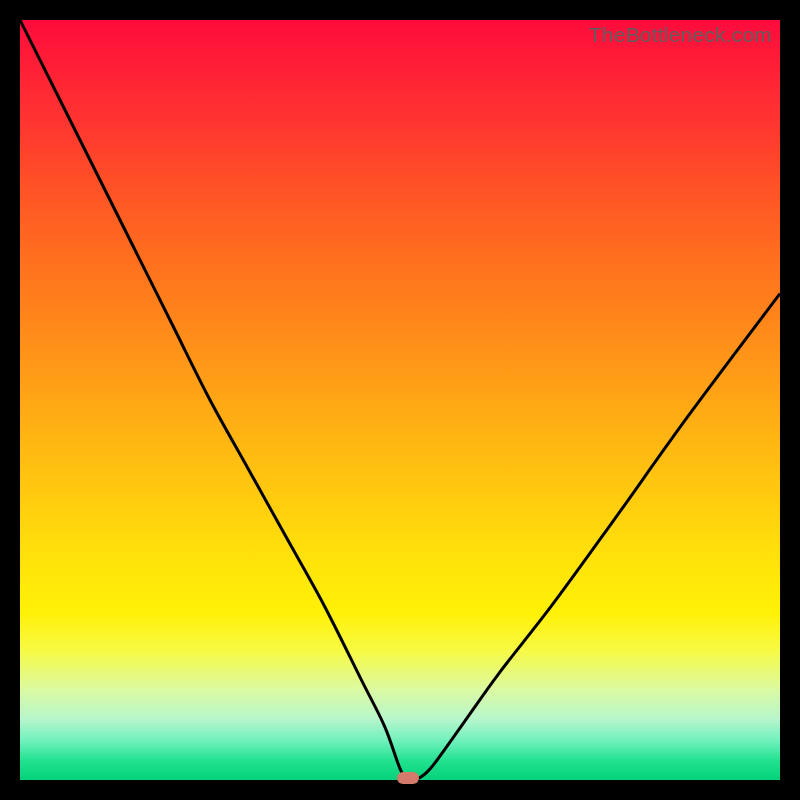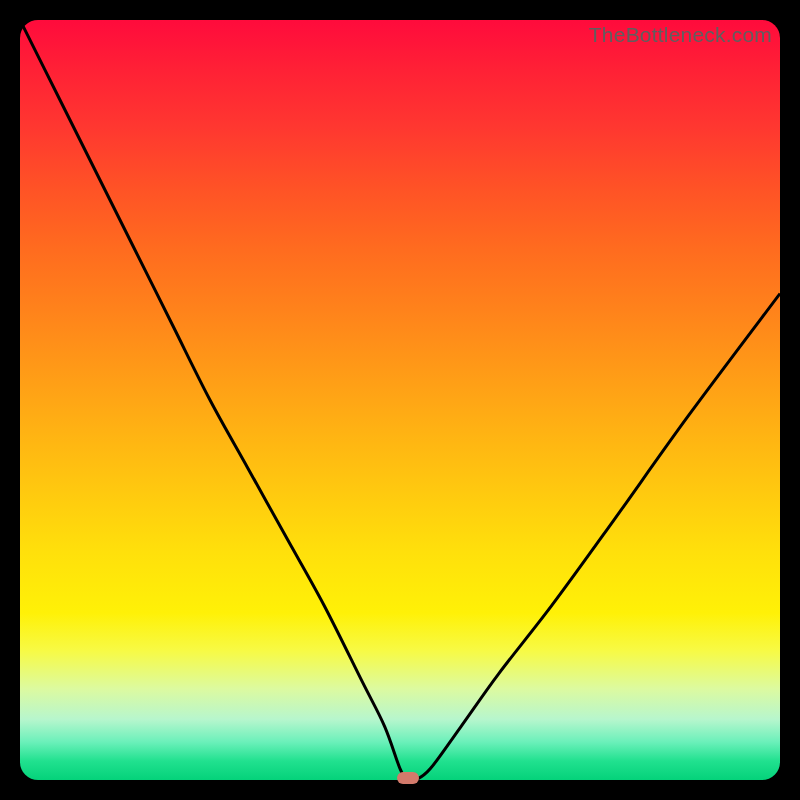--- a/index.html
+++ b/index.html
@@ -36,21 +36,20 @@
       #ffc90f 62%,
       #ffe00b 70%,
       #fff107 78%,
       #f7fa45 83%,
       #dcfaa0 88%,
       #b7f6cd 92%,
       #6bf0ba 95%,
       #21e18f 97.5%,
       #04d27a 100%
     );
-    border-radius: 18px;
   }
   .watermark {
     position: absolute;
     top: 3px;
     right: 8px;
     color: #5f5f5f;
     font-size: 21px;
     font-weight: 500;
     letter-spacing: 0.2px;
     user-select: none;

